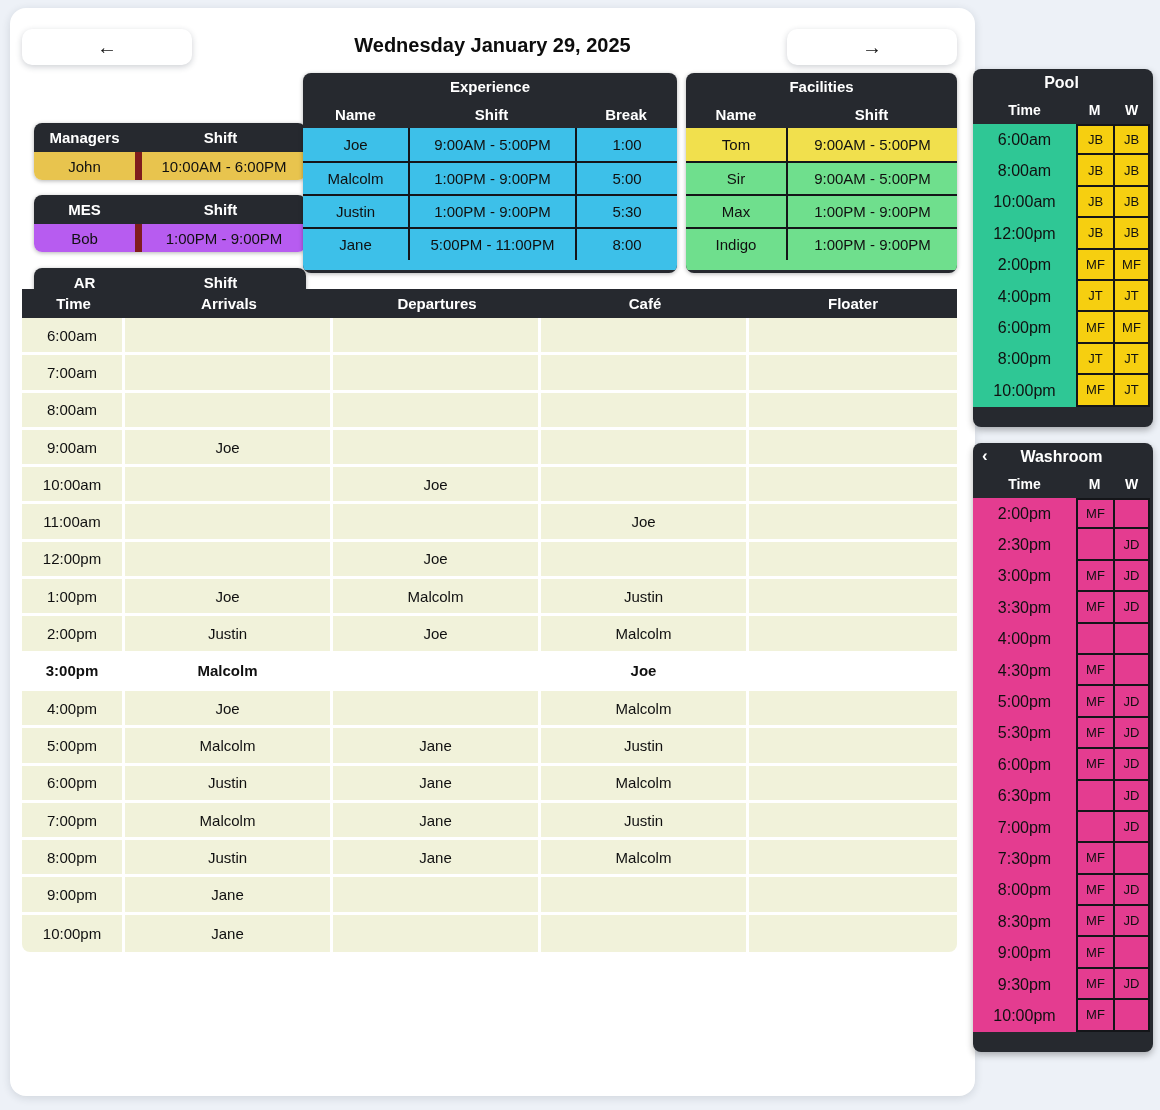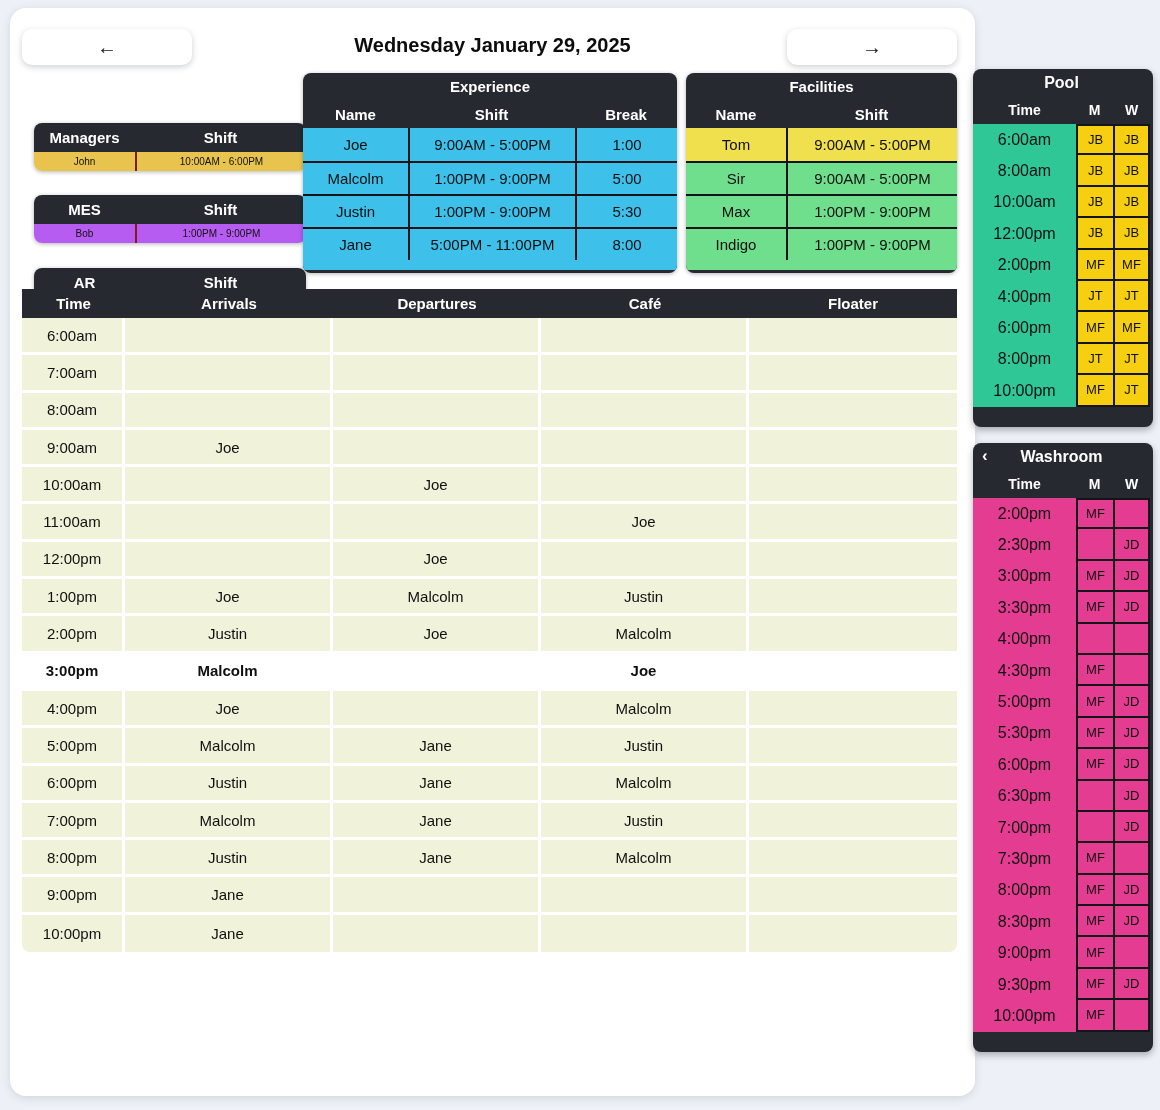--- a/index.html
+++ b/index.html
@@ -11,23 +11,23 @@
   .nav-btn.prev { left:12px; }
   .nav-btn.next { left:777px; }
   .date-title { position:absolute; top:26px; left:0; width:100%; text-align:center; font-size:20px; font-weight:bold; color:#0d0d0d; pointer-events:none; }
 
   
   .dkhead { background:#26292f; color:#fff; font-weight:bold; }
 
   
   .mini { position:absolute; left:24px; width:272px; border-radius:8px; overflow:hidden; box-shadow:0 1px 4px rgba(0,0,0,.3);margin-top:48px; }
   .mini .mhead { display:grid; grid-template-columns:101px 171px; height:29px; align-items:center; text-align:center; font-size:15px; }
-  .mini .mrow { display:grid; grid-template-columns:101px 171px; height:19px; align-items:stretch; text-align:center; font-size:10px; }
+  .mini .mrow { display:grid; grid-template-columns:101px 171px; height:28px; align-items:stretch; text-align:center; font-size:15px; }
   .mini .mrow > div { display:flex; align-items:center; justify-content:center; }
-  .mini .mrow > div:last-child { border-left:2px solid #7f1d1d; }
+  .mini .mrow > div:last-child { border-left:7px solid #7f1d1d; }
   .mini.m1 { top:67px; } .mini.m2 { top:139px; } .mini.m3 { top:212px; }
   .row-yellow > div { background:#e8c44e; }
   .row-purple > div { background:#b75cf0; }
   .row-blue   > div { background:#f9a8d4; }
 
   
   .block { position:absolute; top:65px; background:#26292f; border-radius:8px; overflow:hidden; padding-bottom:3px; box-shadow:0 1px 4px rgba(0,0,0,.3); }
   .block .btitle { height:27px; display:flex; align-items:center; justify-content:center; color:#fff; font-weight:bold; font-size:15px; }
   .block .bcols { height:28px; display:grid; align-items:center; text-align:center; color:#fff; font-weight:bold; font-size:15px; }
   .block .brow { height:33px; display:grid; align-items:stretch; text-align:center; font-size:15px; }

